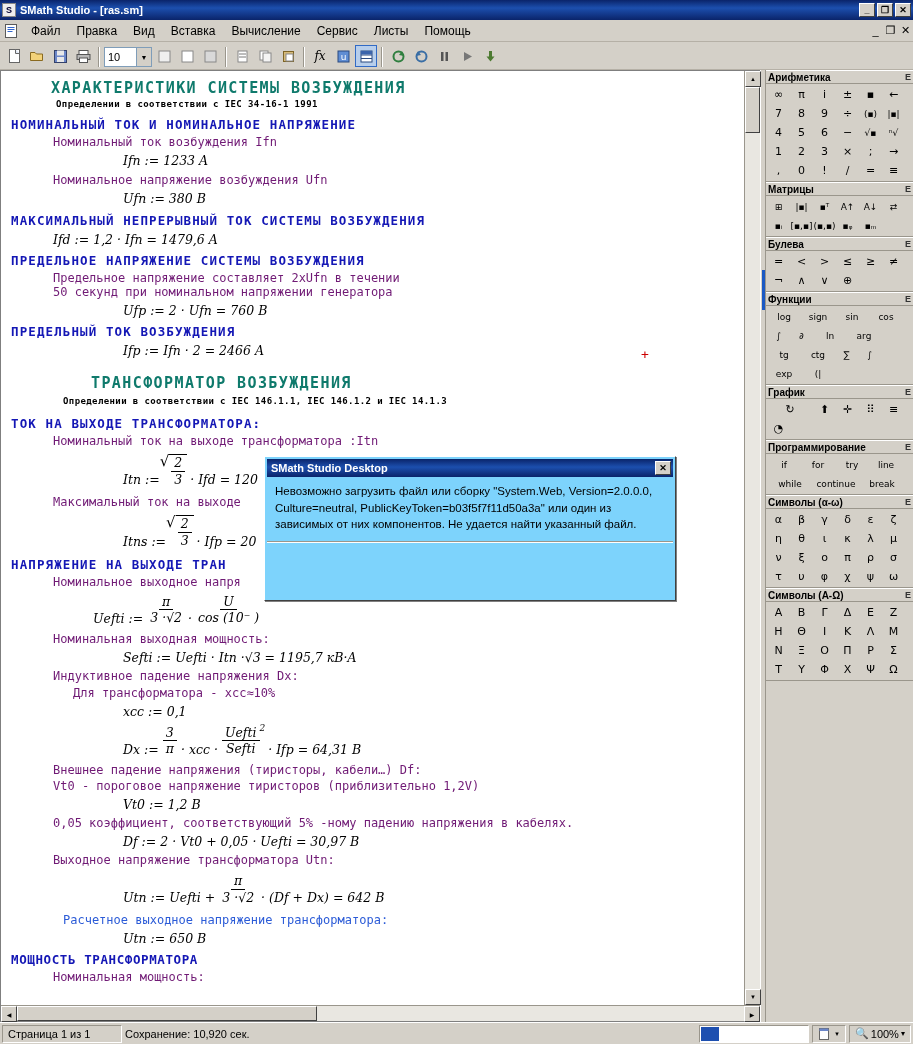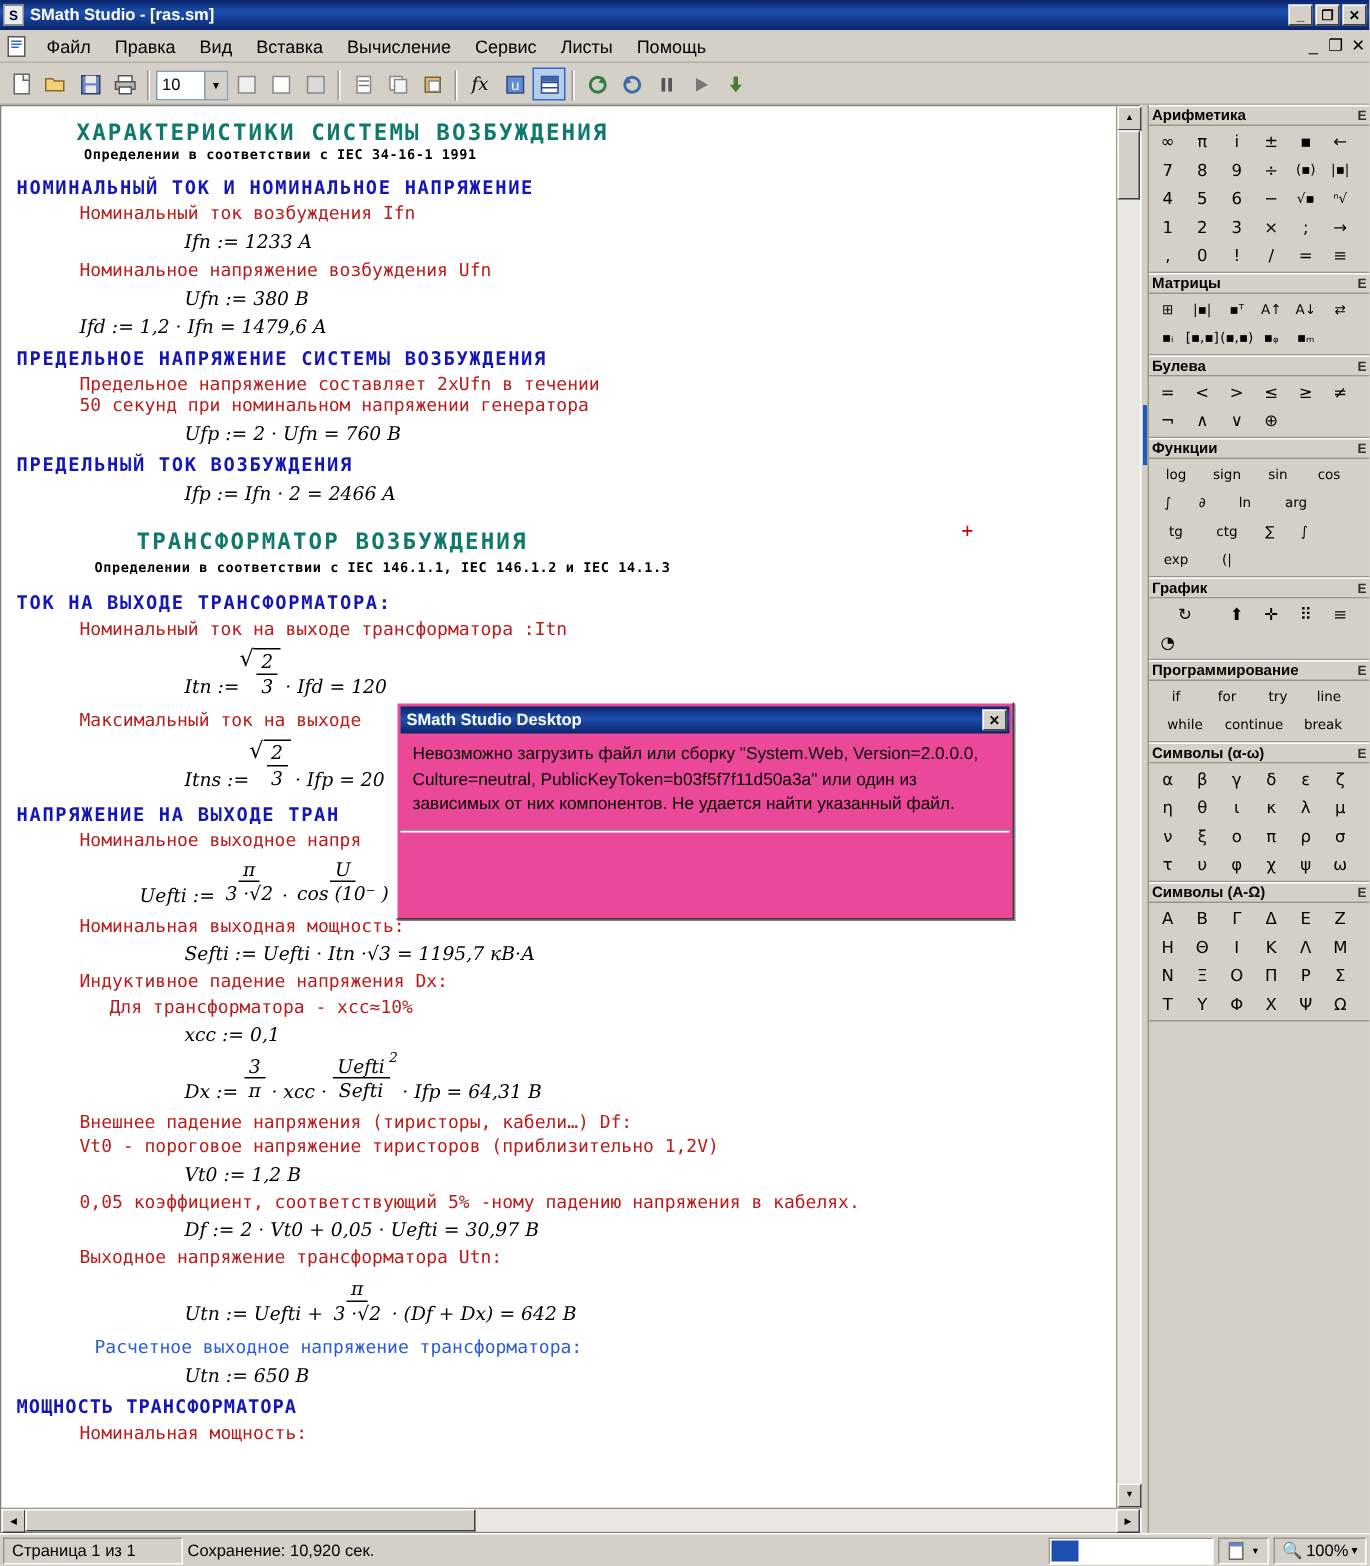--- a/index.html
+++ b/index.html
@@ -197,40 +197,40 @@
   }
   .d-sub {
     color: #000; font-weight: bold; font-size: 9px; letter-spacing: 0.4px;
     font-family: "DejaVu Sans Mono", monospace;
   }
   .d-h2 {
     color: #1417b5; font-weight: bold; font-size: 12.5px; letter-spacing: 1.1px;
     font-family: "DejaVu Sans Mono", monospace;
   }
   .d-h2b { color: #1417b5; font-weight: bold; font-size: 12.5px; letter-spacing: 0.6px; }
-  .d-txt { color: #b91c1c; font-size: 12px; font-family: "DejaVu Sans Mono", monospace; }
+  .d-txt { color: #701a75; font-size: 12px; font-family: "DejaVu Sans Mono", monospace; }
   .d-blue { color: #2b5bd7; }
   .d-expr { color: #000; font-size: 12.5px; font-family: "DejaVu Serif", serif; font-style: italic; }
   .row { display: flex; align-items: flex-end; }
   .frac { display: inline-flex; flex-direction: column; align-items: center; vertical-align: middle; font-style: italic; }
   .frac .top { border-bottom: 1px solid #000; padding: 0 3px; line-height: 1.25; }
   .frac .bot { padding: 0 3px; line-height: 1.25; }
   .sqrt { display: inline-flex; align-items: stretch; vertical-align: middle; }
   .sqrt .rad { font-size: 15px; line-height: 1; }
   .sqrt .inner { border-top: 1px solid #000; padding: 0 2px; }
   .redcross {
     position: absolute; left: 640px; top: 277px;
     color: #cc0000; font-size: 13px; line-height: 1;
   }
 
   
   .dlg {
-    position: absolute; left: 264px; top: 468px;
+    position: absolute; left: 264px; top: 456px;
     width: 412px; height: 145px;
-    background: #ec4899;
+    background: #7dd3fc;
     border: 1px solid #fff; border-right-color: #404040; border-bottom-color: #404040;
     box-shadow: 1px 1px 0 #808080;
     font-family: "Liberation Sans", sans-serif;
     z-index: 50;
   }
   .dlg-title {
     height: 18px; margin: 2px;
     background: linear-gradient(to bottom, #0a246a, #1c4fae 45%, #0a246a);
     color: #fff; font-size: 11px; font-weight: bold;
     display: flex; align-items: center; padding: 0 2px;
@@ -423,20 +423,21 @@
             <div class="d-h2" style="margin-top:8px">НОМИНАЛЬНЫЙ  ТОК  И  НОМИНАЛЬНОЕ  НАПРЯЖЕНИЕ</div>
             <div class="d-txt" style="margin-left:42px;margin-top:3px">Номинальный ток возбуждения Ifn</div>
             <div class="d-expr" style="margin-left:112px;margin-top:4px">
               <span>Ifn := 1233 A</span>
             </div>
             <div class="d-txt" style="margin-left:42px;margin-top:5px">Номинальное напряжение возбуждения Ufn</div>
             <div class="d-expr" style="margin-left:112px;margin-top:4px">
               <span>Ufn := 380 B</span>
             </div>
 
+            <div class="d-h2" style="margin-top:7px">МАКСИМАЛЬНЫЙ  НЕПРЕРЫВНЫЙ  ТОК  СИСТЕМЫ  ВОЗБУЖДЕНИЯ</div>
             <div class="d-expr" style="margin-left:42px;margin-top:4px">
               <span>Ifd := 1,2 · Ifn = 1479,6 A</span>
             </div>
 
             <div class="d-h2" style="margin-top:6px">ПРЕДЕЛЬНОЕ  НАПРЯЖЕНИЕ  СИСТЕМЫ  ВОЗБУЖДЕНИЯ</div>
             <div class="d-txt" style="margin-left:42px;margin-top:3px">Предельное напряжение составляет 2xUfn в течении</div>
             <div class="d-txt" style="margin-left:42px">50 секунд при номинальном напряжении генератора</div>
             <div class="d-expr" style="margin-left:112px;margin-top:4px">
               <span>Ufp := 2 · Ufn = 760 B</span>
             </div>

